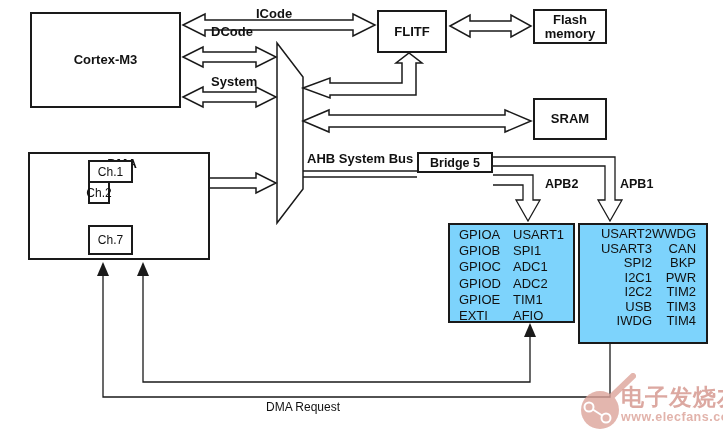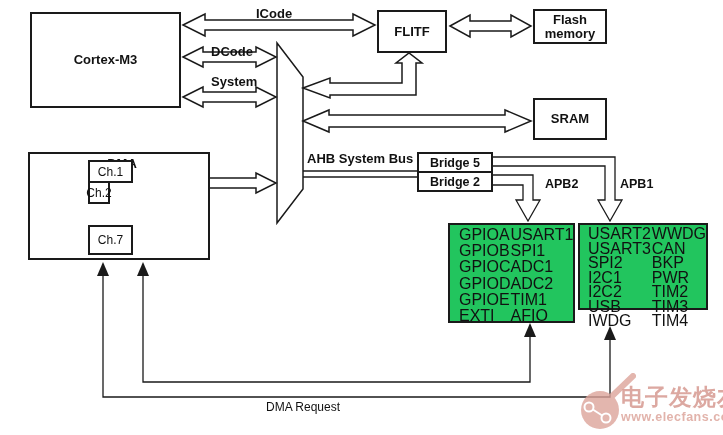--- a/index.html
+++ b/index.html
@@ -11,28 +11,28 @@
   .box{
     position:absolute;border:2px solid #1a1a1a;background:#fff;box-sizing:border-box;
     display:flex;align-items:center;justify-content:center;text-align:center;
     font-weight:bold;font-size:13px;line-height:14px;
   }
   .thin{border-width:2px;font-weight:normal;font-size:12px;}
   .lbl{position:absolute;font-weight:bold;font-size:13px;white-space:nowrap;}
   .lbl.small{font-size:12.5px;}
   .lbl.plain{font-weight:normal;font-size:12px;}
   .plist{
-    position:absolute;border:2px solid #1a1a1a;background:#22c55e;box-sizing:border-box;
-    display:flex;font-size:16px;font-weight:normal;
+    position:absolute;border:2px solid #1a1a1a;background:#7dd3fc;box-sizing:border-box;
+    display:flex;font-size:13px;font-weight:normal;
   }
   .plist .col{display:flex;flex-direction:column;}
   #apb2-box{left:448px;top:223px;width:127px;height:100px;padding:2px 0 0 9px;}
   #apb2-box .col span{line-height:16.2px;}
   #apb2-box .col.c1{width:54px;}
-  #apb1-box{left:578px;top:223px;width:130px;height:87px;padding:2px 0 0 8px;}
+  #apb1-box{left:578px;top:223px;width:130px;height:121px;padding:2px 0 0 8px;text-align:right;}
   #apb1-box .col span{line-height:14.5px;}
   #apb1-box .col.c1{width:64px;}
   .wm-brand{
     position:absolute;left:621px;top:382px;font-size:23px;font-weight:bold;
     color:#d69a91;opacity:.85;letter-spacing:1px;white-space:nowrap;
   }
   .wm-url{
     position:absolute;left:621px;top:410px;font-size:12.5px;font-weight:bold;
     color:#dfaba2;opacity:.9;white-space:nowrap;letter-spacing:.5px;
   }
@@ -134,23 +134,20 @@
   <div class="box thin" style="left:88px;top:181px;width:22px;height:23px;">
     <span>Ch.2</span>
   </div>
   <div class="box thin" style="left:88px;top:225px;width:45px;height:30px;">
     <span>Ch.7</span>
   </div>
 
   <div class="box" style="left:417px;top:152px;width:76px;height:21px;font-size:12.5px;">
     <span>Bridge 5</span>
   </div>
-  <div class="box" style="left:417px;top:171px;width:76px;height:21px;font-size:12.5px;">
-    <span>Bridge 2</span>
-  </div>
 
   <div class="plist" id="apb2-box">
     <div class="col c1">
       <span>GPIOA</span>
       <span>GPIOB</span>
       <span>GPIOC</span>
       <span>GPIOD</span>
       <span>GPIOE</span>
       <span>EXTI</span>
     </div>
@@ -179,21 +176,21 @@
       <span>CAN</span>
       <span>BKP</span>
       <span>PWR</span>
       <span>TIM2</span>
       <span>TIM3</span>
       <span>TIM4</span>
     </div>
   </div>
 
   <div class="lbl" style="left:256px;top:6px;">ICode</div>
-  <div class="lbl" style="left:211px;top:44px;">DCode</div>
+  <div class="lbl" style="left:211px;top:24px;">DCode</div>
   <div class="lbl" style="left:211px;top:74px;">System</div>
   <div class="lbl" style="left:307px;top:151px;text-align:center;">AHB System Bus</div>
   <div class="lbl small" style="left:545px;top:177px;">APB2</div>
   <div class="lbl small" style="left:620px;top:177px;">APB1</div>
   <div class="lbl plain" style="left:266px;top:400px;">DMA Request</div>
 
   <div class="wm-brand">电子发烧友</div>
   <div class="wm-url">www.elecfans.com</div>
 
 </div>

